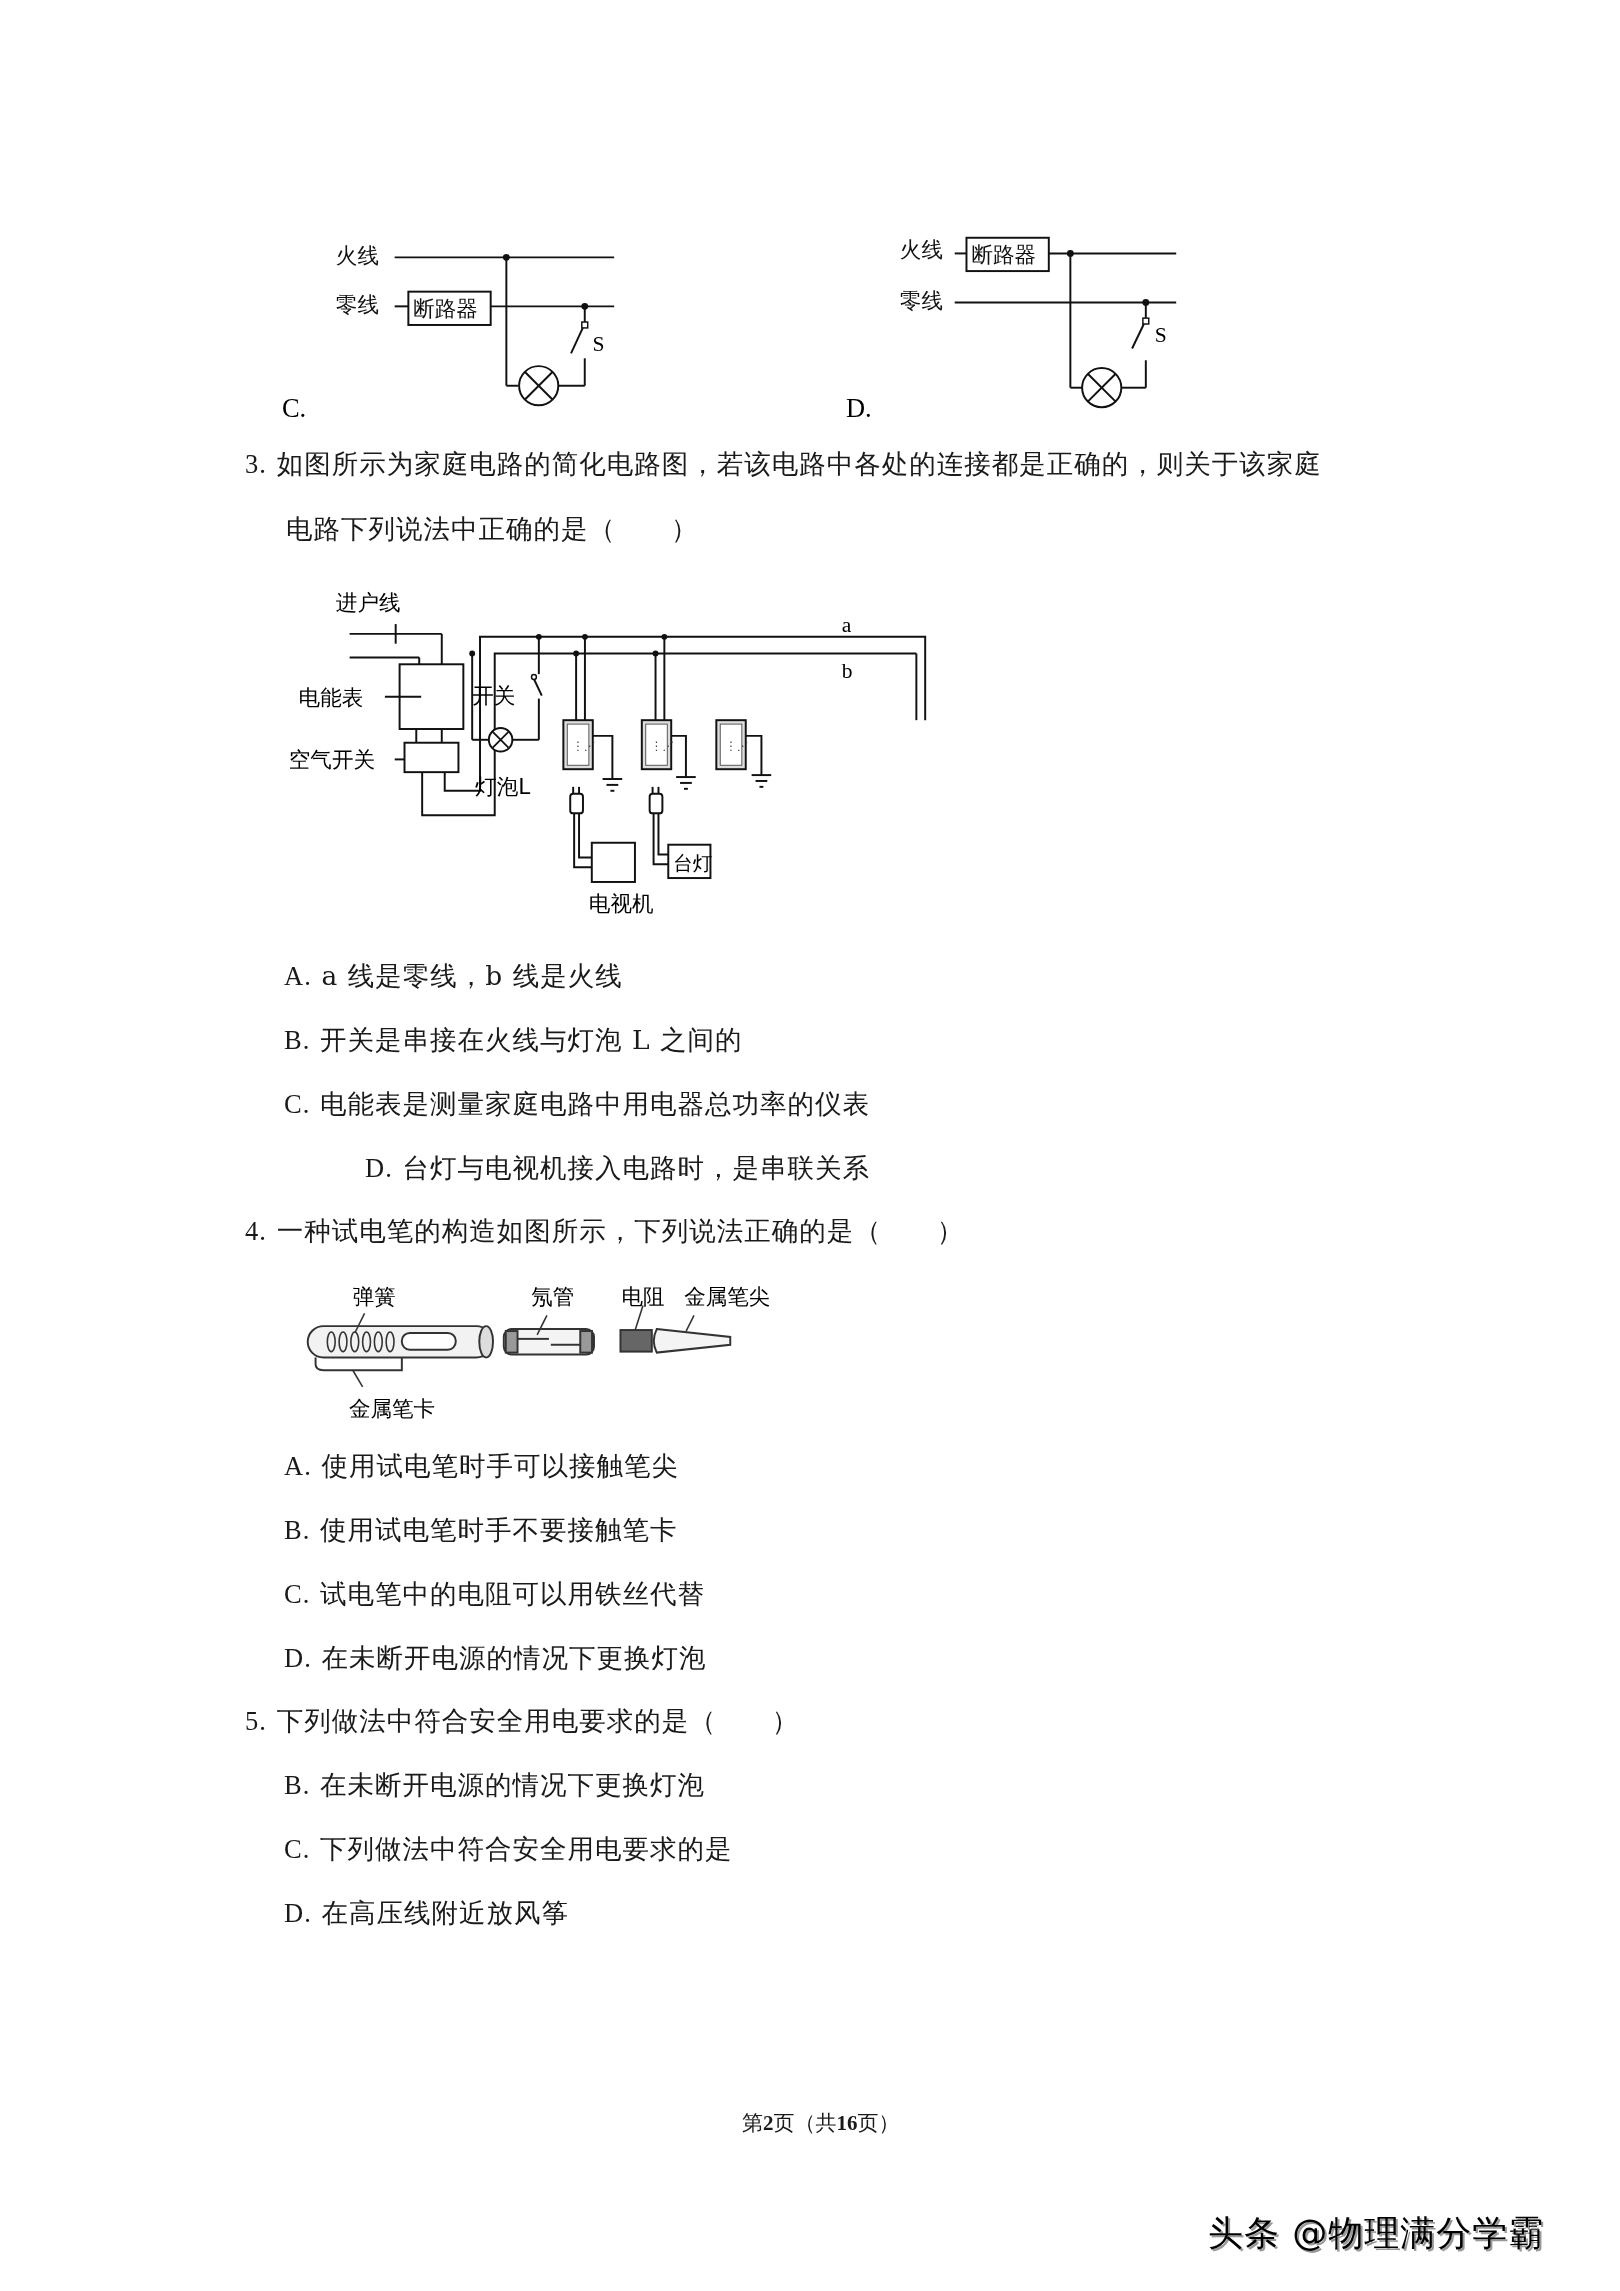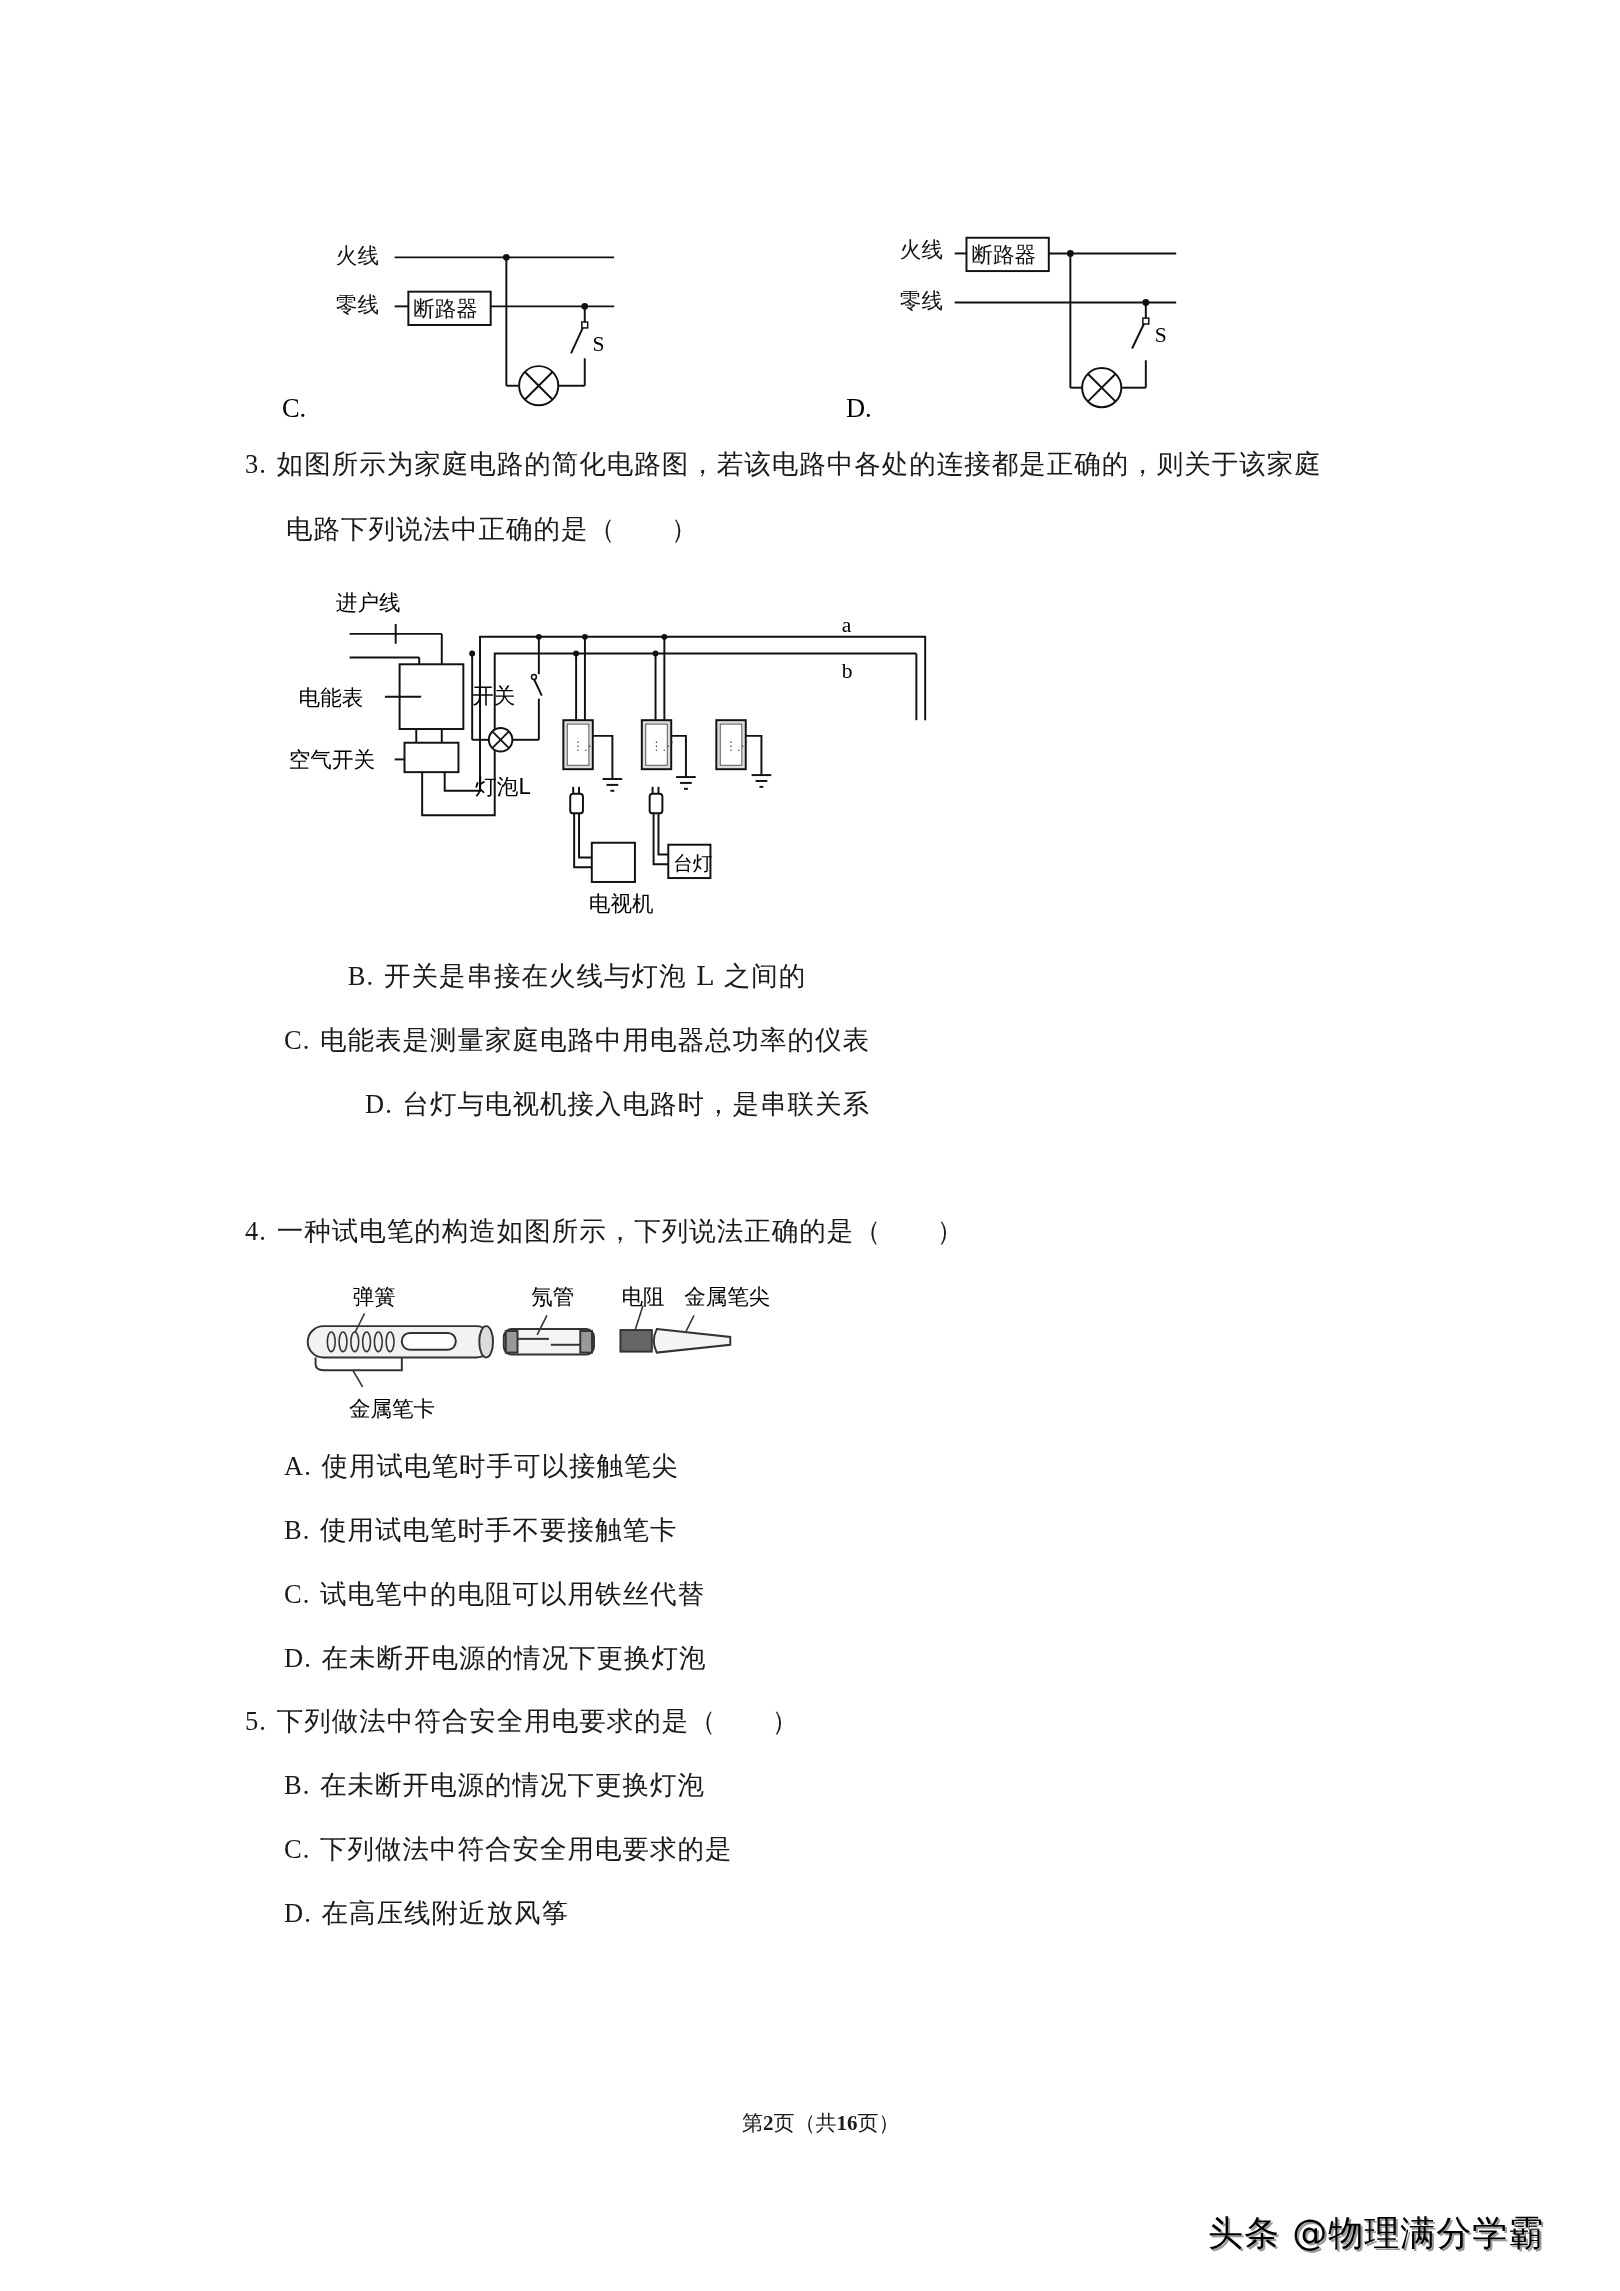--- a/index.html
+++ b/index.html
@@ -177,21 +177,22 @@
     <text x="197" y="132" style="font-size:22px;">开关</text>
     <text x="200" y="225" style="font-size:22px;">灯泡L</text>
     <text x="574" y="60" style="font-family:'Liberation Serif',serif;font-size:22px;">a</text>
     <text x="574" y="107" style="font-family:'Liberation Serif',serif;font-size:22px;">b</text>
     <text x="196" y="345" style="font-size:22px;" transform="translate(120,0)">电视机</text>
     <text x="402" y="303" style="font-size:20px;">台灯</text>
   </svg>
 </div>
 
 <div class="abs" style="left:284px;top:958px;">
-  <div class="opt" style="height:64px;text-align:center;"><span class="opt-letter">B.</span><span>开关是串接在火线与灯泡 L 之间的</span></div>
+  <div class="opt" style="height:64px;"><span class="opt-letter">A.</span><span>a 线是零线，b 线是火线</span></div>
+  <div class="opt" style="height:64px;"><span class="opt-letter">B.</span><span>开关是串接在火线与灯泡 L 之间的</span></div>
   <div class="opt" style="height:64px;"><span class="opt-letter">C.</span><span>电能表是测量家庭电路中用电器总功率的仪表</span></div>
   <div class="opt" style="height:64px;text-align:right;"><span class="opt-letter">D.</span><span>台灯与电视机接入电路时，是串联关系</span></div>
 </div>
 
 <div class="abs q-text" style="left:245px;top:1213px;">
   <span style="font-family:'Liberation Serif',serif;margin-right:9.8px;">4.</span><span>一种试电笔的构造如图所示，下列说法正确的是（　　）</span>
 </div>
 
 <div class="abs" style="left:294px;top:1274px;width:549px;height:167px;">
   <svg width="549" height="167" viewBox="0 0 560 170">

